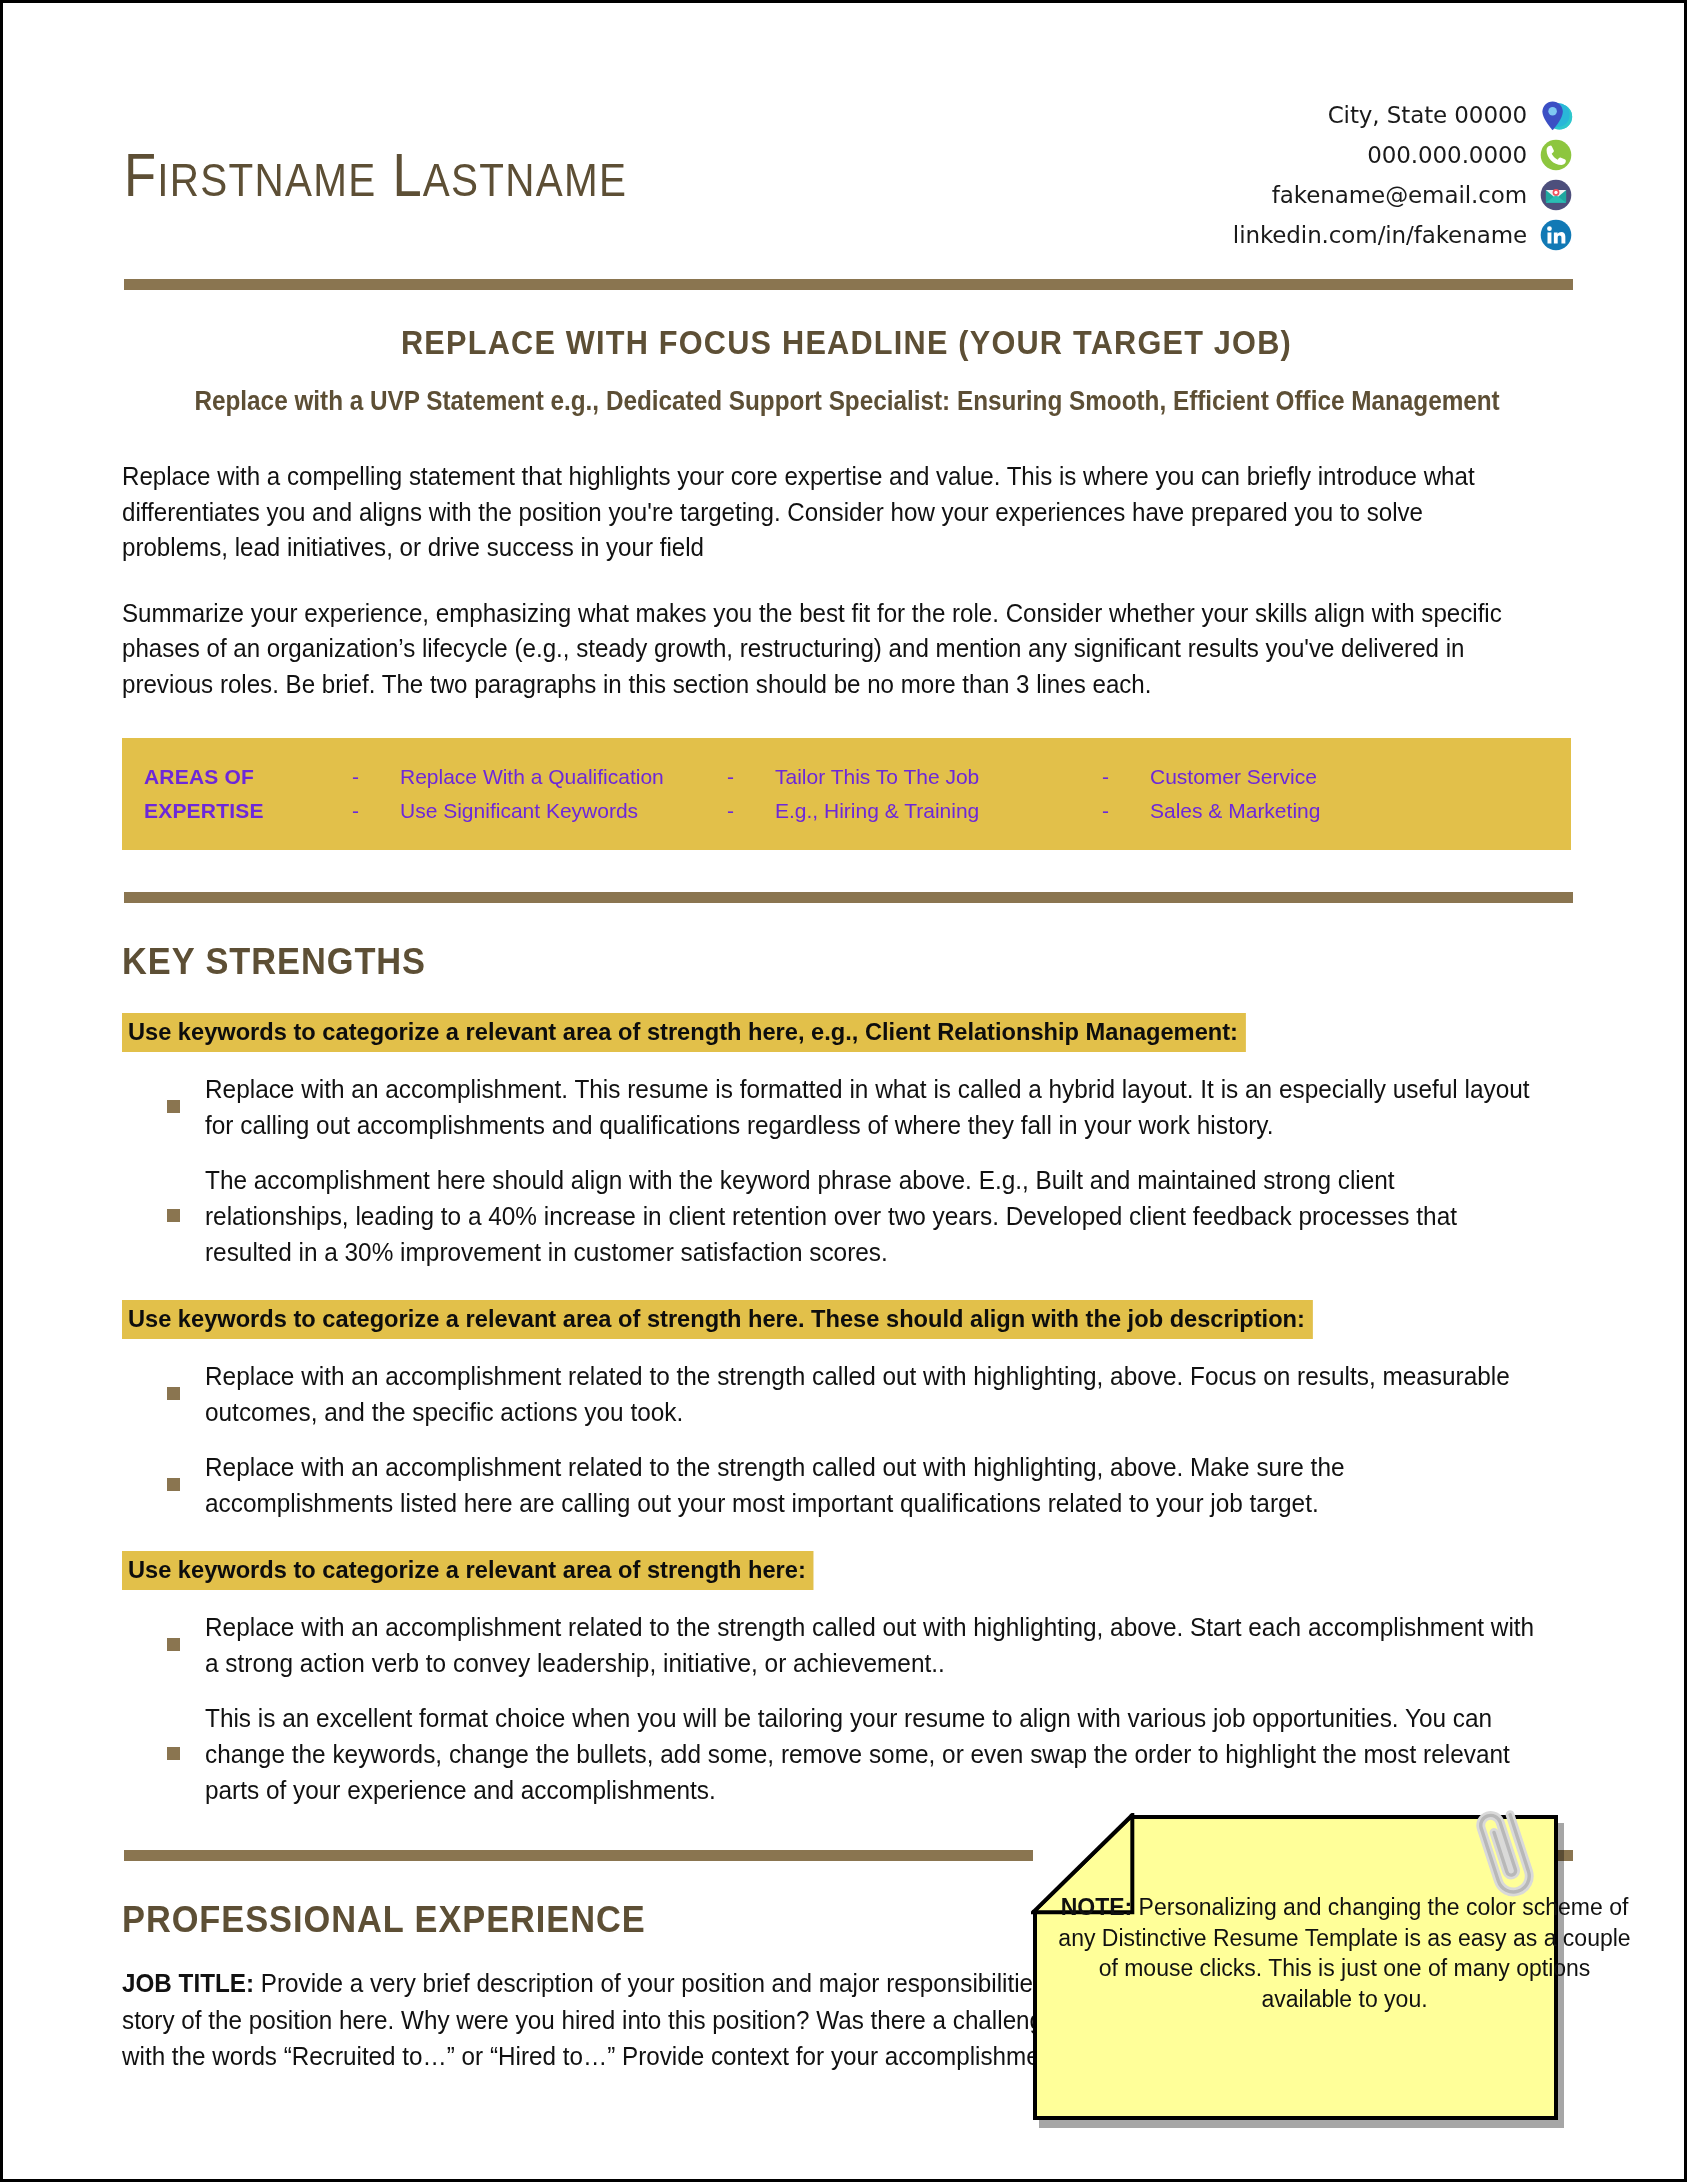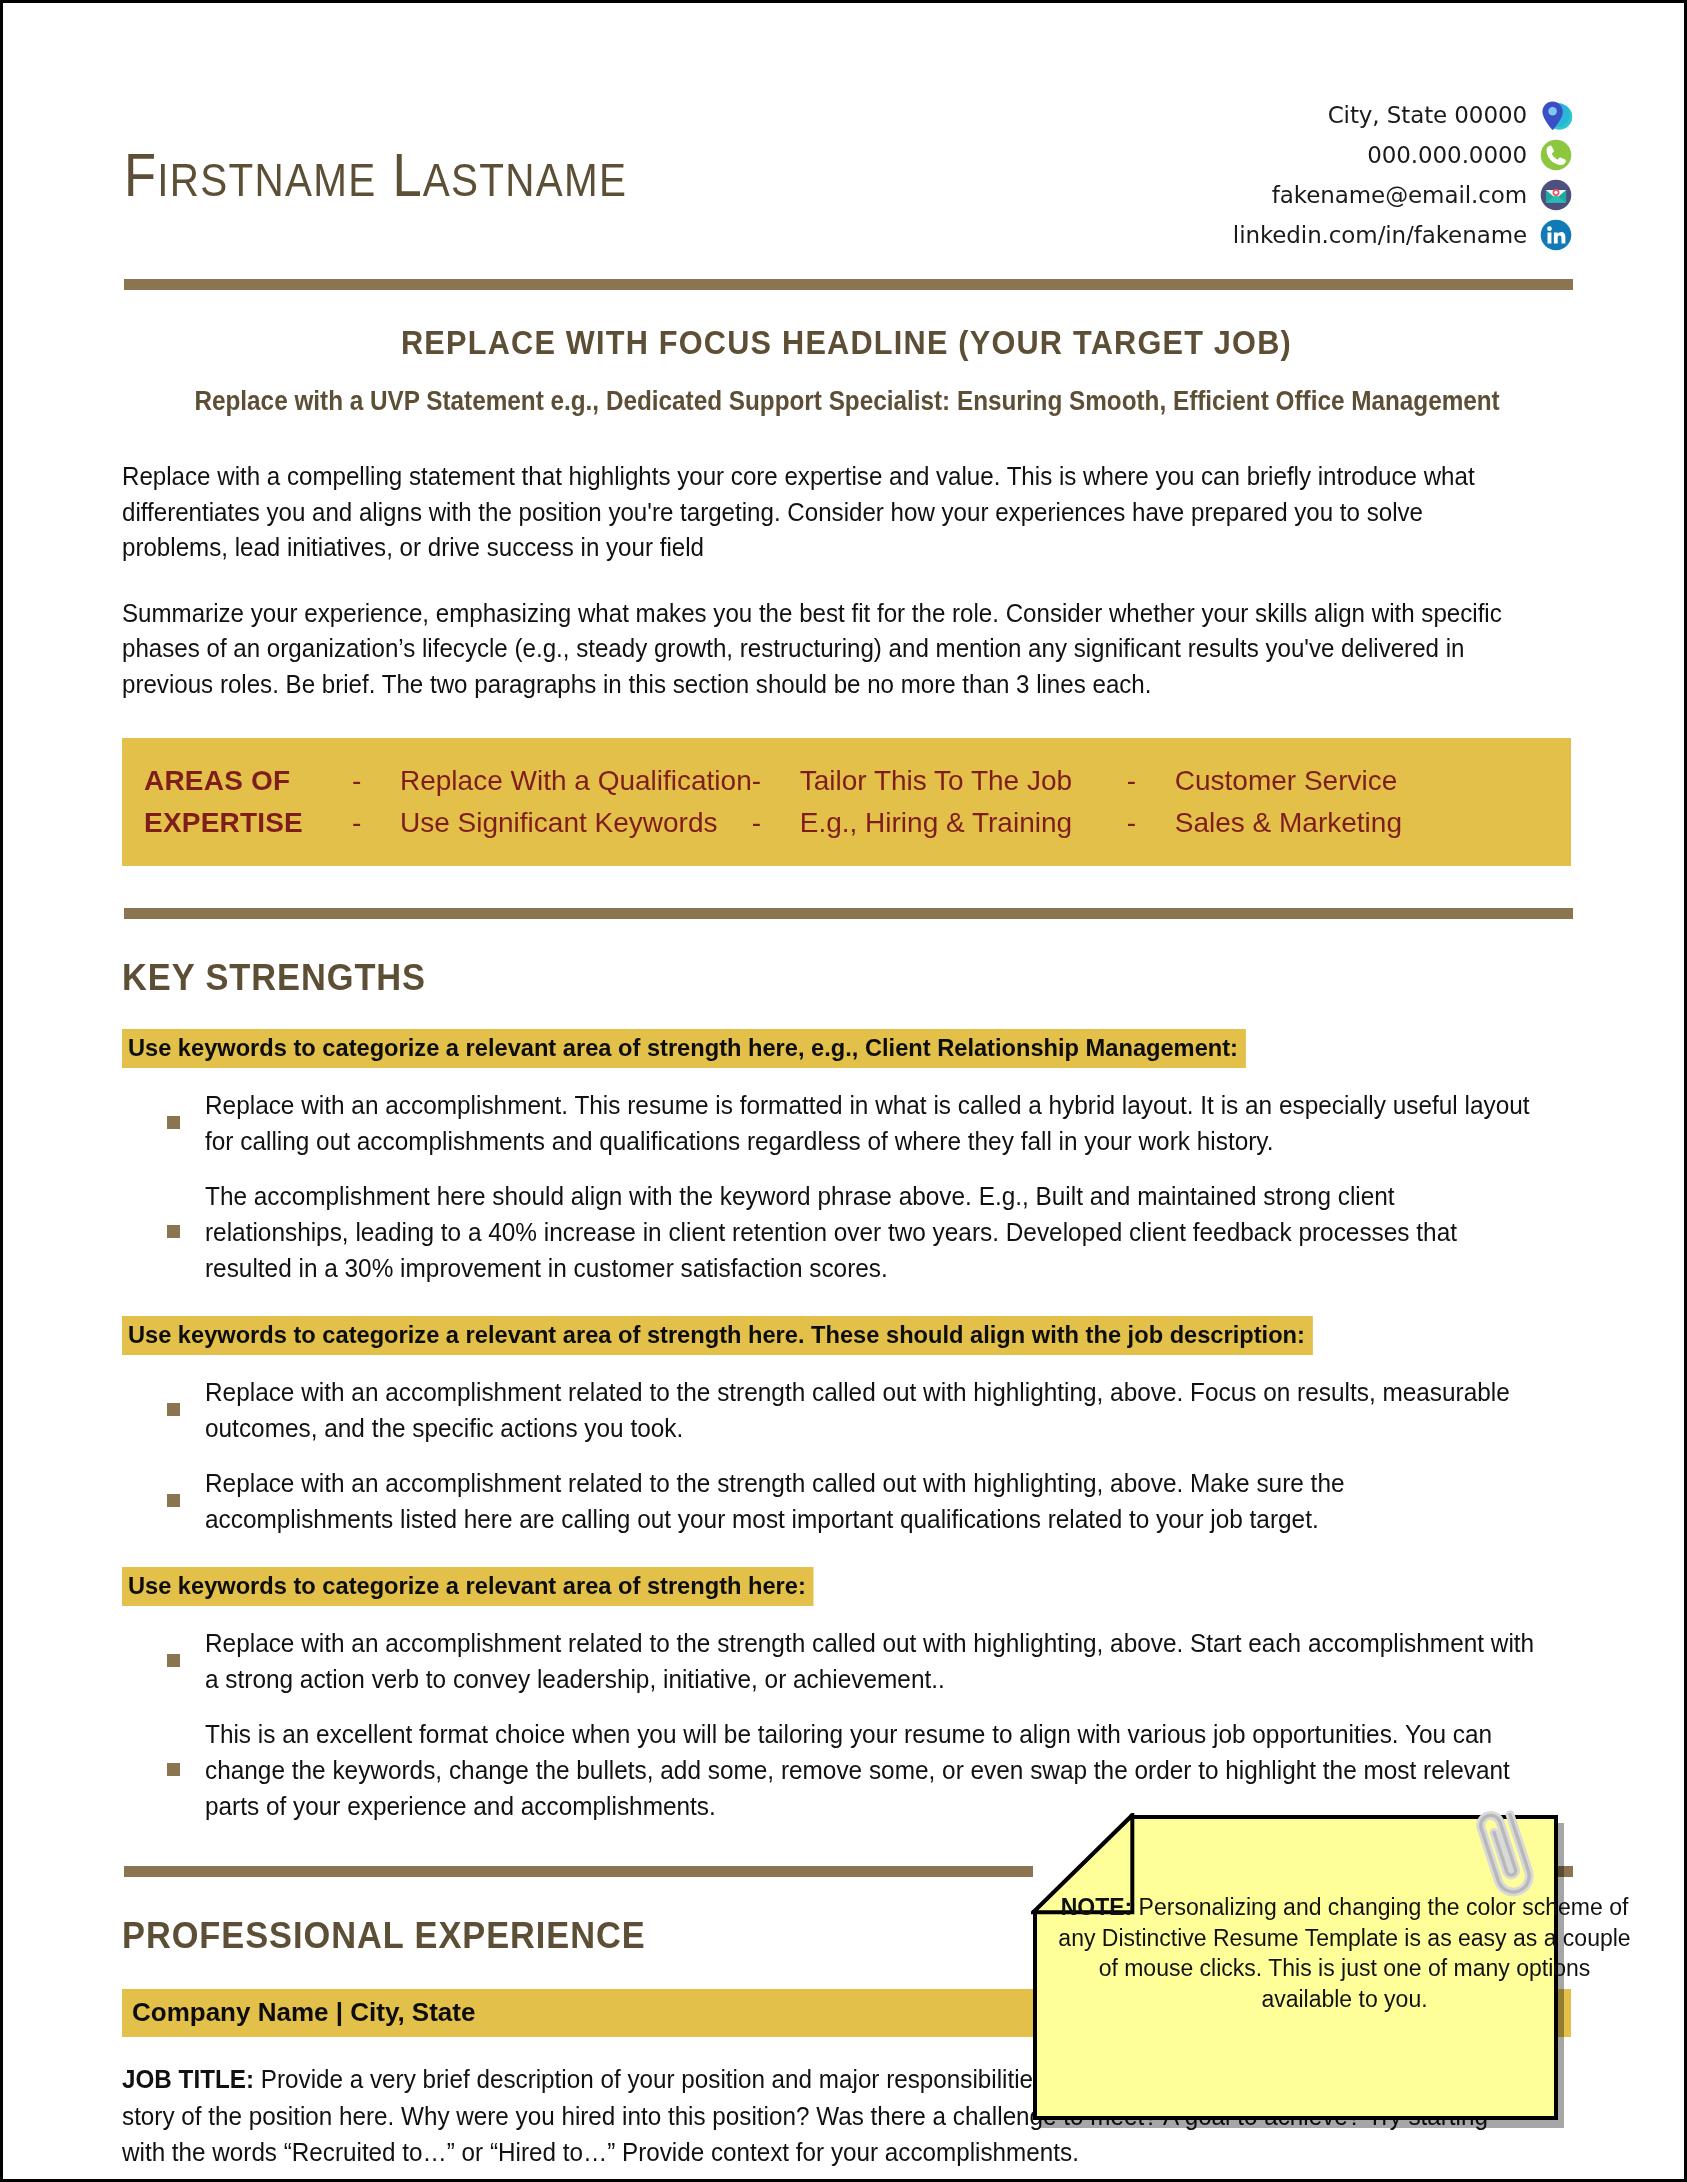--- a/index.html
+++ b/index.html
@@ -115,22 +115,22 @@
 
   
   .aoe {
     margin: 36px 119px 0 119px;
     background: #e2c04a;
     padding: 22px 0 22px 22px;
   }
   .aoe-table { width: 100%; border-collapse: collapse; }
   .aoe-table td {
     font-family: "Liberation Sans Narrow", "Liberation Sans", sans-serif;
-    font-size: 28px;
-    color: #7f1d1d;
+    font-size: 21px;
+    color: #6d28d9;
     padding: 5px 0;
     vertical-align: middle;
     white-space: nowrap;
   }
   .aoe-label { font-weight: 700; width: 208px; letter-spacing: 0.2px; }
   .aoe-dash  { width: 48px; text-align: left; padding-left: 6px; }
   .aoe-item  { padding-right: 26px; margin-left: 20px; }
   .col-a { width: 327px; }
   .col-b { width: 327px; }
 
@@ -396,23 +396,20 @@
       </div>
       <div class="bullet">
         <div class="bullet-marker"><span></span></div>
         <div class="bullet-text">This is an excellent format choice when you will be tailoring your resume to align with various job opportunities. You can change the keywords, change the bullets, add some, remove some, or even swap the order to highlight the most relevant parts of your experience and accomplishments.</div>
       </div>
     </div>
 
     <div class="section-rule"></div>
     <div class="section-title">PROFESSIONAL EXPERIENCE</div>
 
-    <div class="company-bar">
-      <div class="company-text">Company Name  |  City, State</div>
-    </div>
 
     <div class="job-para"><b>JOB TITLE:</b><span> Provide a very brief description of your position and major responsibilities. 3 lines, maybe 4 or 5, max. Begin to tell the story of the position here. Why were you hired into this position? Was there a challenge to meet? A goal to achieve? Try starting with the words “Recruited to…” or “Hired to…” Provide context for your accomplishments.</span></div>
 
   </div>
 
   <div class="note">
     <div class="note-shadow"></div>
     <div class="note-body"></div>
     <svg class="note-fold-line" viewBox="0 0 150 150">
       <polygon points="2,100 102,2 102,100" fill="#ffff99" stroke="#000000" stroke-width="4"></polygon>

